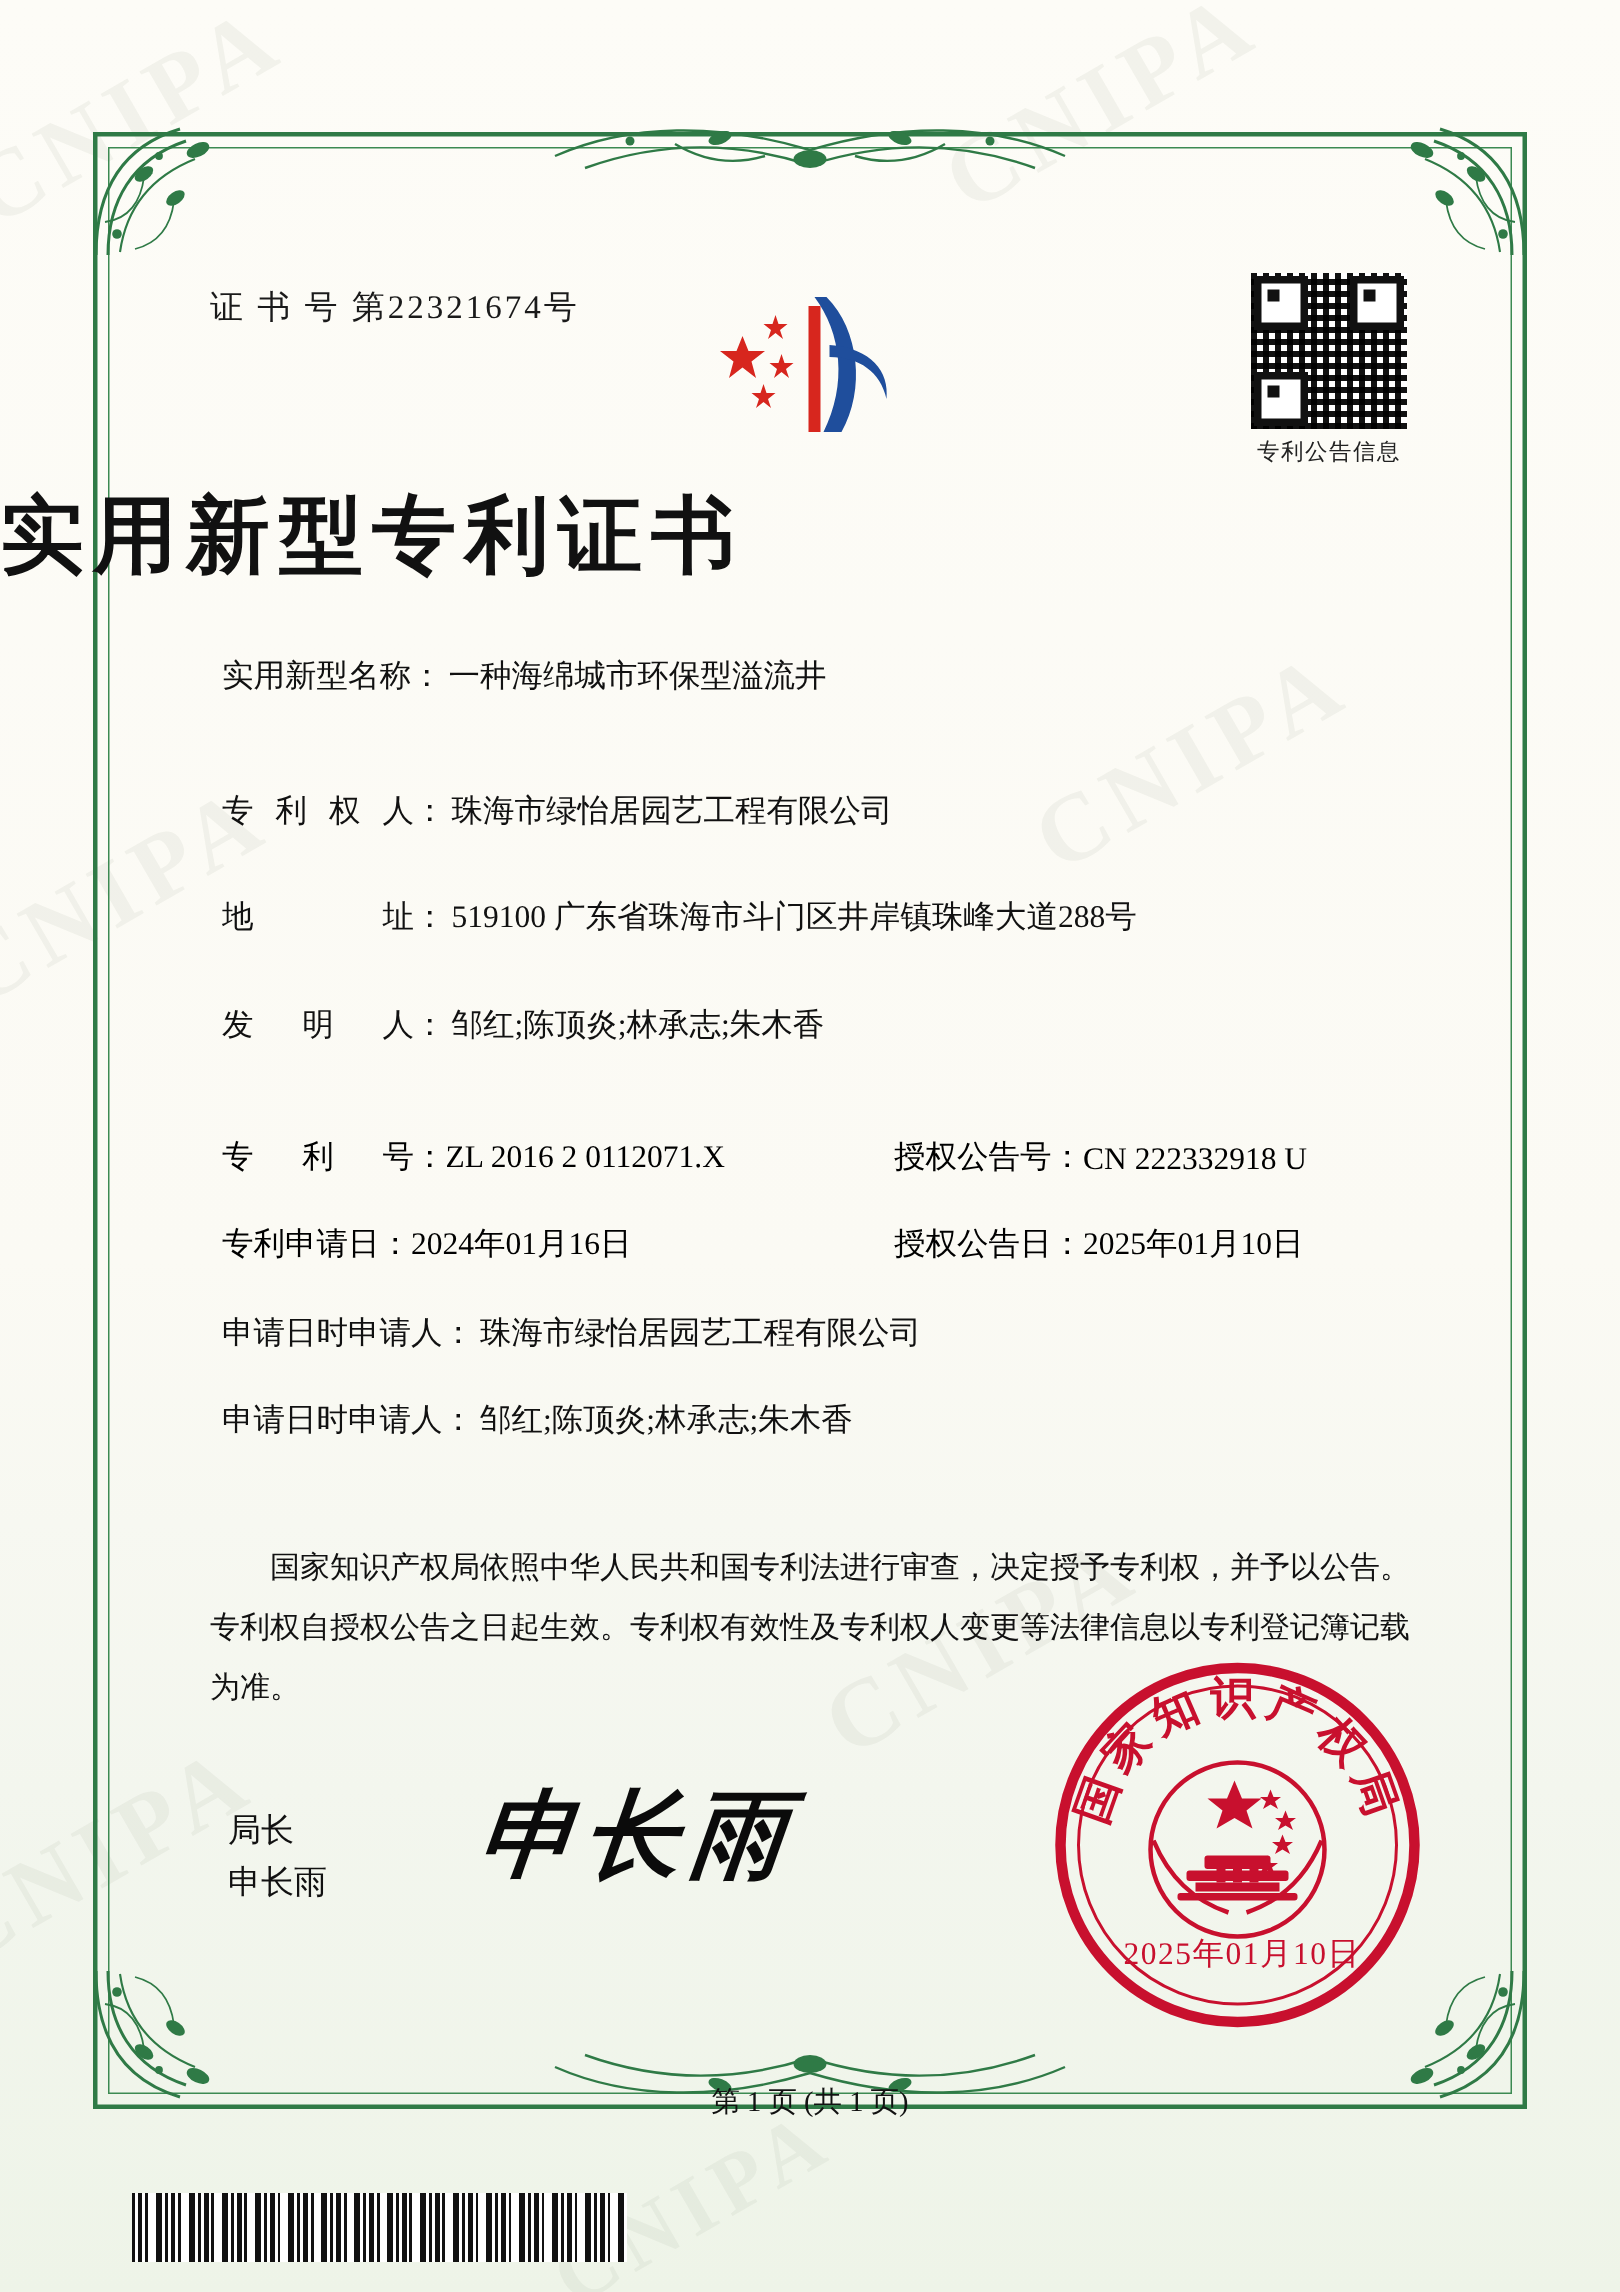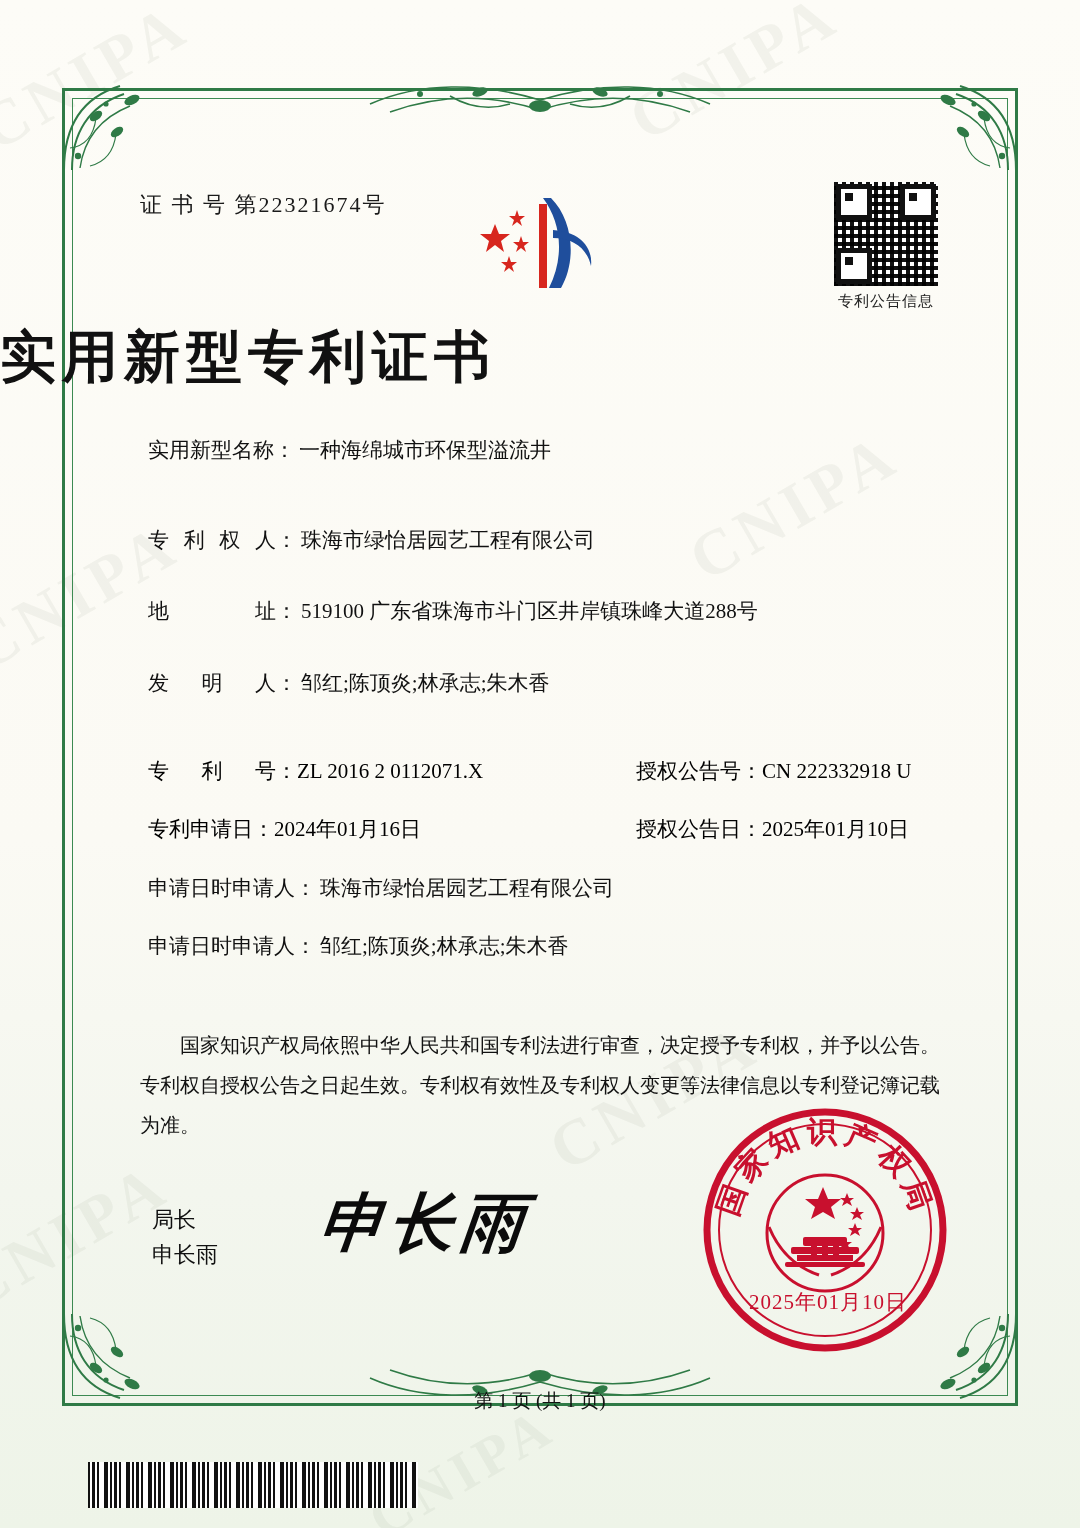--- a/index.html
+++ b/index.html
@@ -174,24 +174,23 @@
   .row .val {
     margin-left: 4px;
     color: #111;
     text-align: right;
   }
   .row.gap-lg { margin-bottom: 44px; }
   .two-col {
     display: flex;
     align-items: baseline;
     margin-bottom: 30px;
-    gap: 40px;
   }
   .two-col .col-a { width: 448px; display: flex; align-items: baseline; font-size: 21px; }
-  .two-col .col-b { display: flex; align-items: center; font-size: 21px; }
+  .two-col .col-b { display: flex; align-items: flex-end; font-size: 21px; }
 
   .spread {
     display: inline-block;
     text-align: justify;
     text-align-last: justify;
     margin-top: 14px;
   }
   .w-6 { width: 128px; }
 
   

